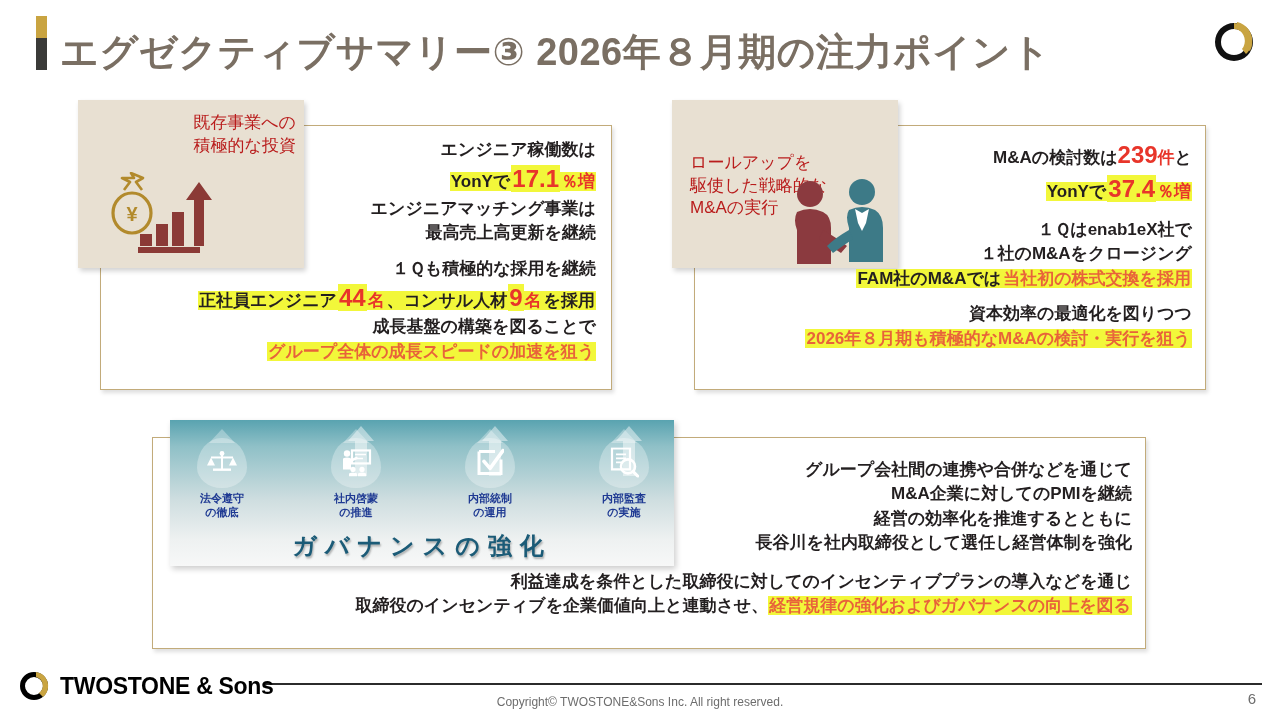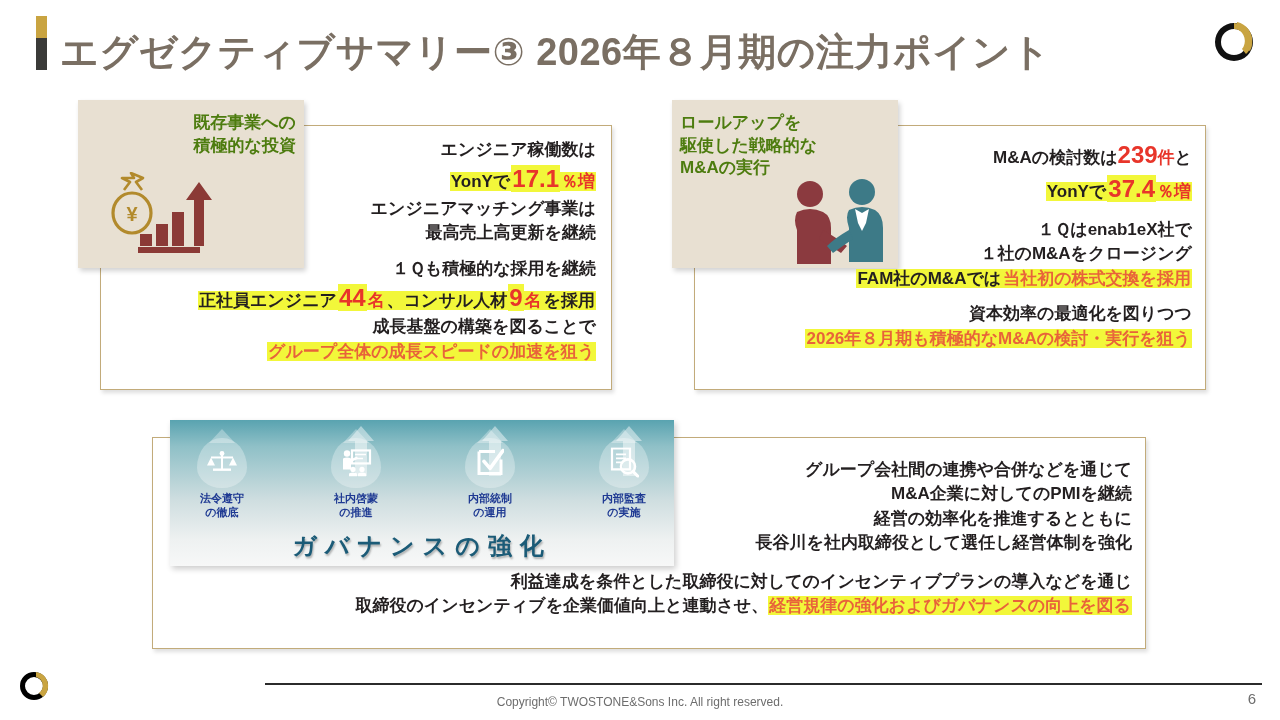--- a/index.html
+++ b/index.html
@@ -38,24 +38,24 @@
   
   .label-box{
     position:absolute;
     background:#e8e0d2;
     box-sizing:border-box;
     box-shadow:2px 3px 5px rgba(0,0,0,.18);
     overflow:hidden;
   }
   .label-box .lbl-text{
     position:absolute;left:0;right:8px;top:12px;
-    color:#4d7c0f;font-weight:bold;font-size:17px;line-height:1.33;
+    color:#b91c1c;font-weight:normal;font-size:17px;line-height:1.33;
   }
   .lbl-right{text-align:right;}
-  .lbl-left{text-align:left;padding-left:8px;}
+  .lbl-left{text-align:left;padding-left:18px;margin-top:40px;}
 
   
   .txt{
     position:absolute;
     font-size:17px;line-height:1.43;color:#231f20;
     font-weight:bold;
     white-space:nowrap;
   }
   .txt .line{display:block;}
   .r-align{text-align:right;}
@@ -294,17 +294,18 @@
       <span class="line"><span>利益達成を条件とした取締役に対してのインセンティブプランの導入などを通じ</span></span>
       <span class="line"><span>取締役のインセンティブを企業価値向上と連動させ、</span><span class="hl orange">経営規律の強化およびガバナンスの向上を図る</span></span>
     </div>
 
   <div class="footer-rule"></div>
   <div class="footer-logo">
     <svg width="34" height="32" viewBox="0 0 34 32">
       <path d="M16 2 A14 14 0 1 0 16 30 A14 14 0 0 0 16 2 Z M16 7 A9 9 0 1 1 16 25 A9 9 0 1 1 16 7 Z" fill="#000000"></path>
       <path d="M18 2 A14 14 0 0 1 30 18 A14 14 0 0 1 25 27 L21 23 A9 9 0 0 0 18 7 Z" fill="#c9a441"></path>
     </svg>
+    <div class="logo-word">TWOSTONE &amp; Sons</div>
   </div>
   <div class="copyright">Copyright© TWOSTONE&amp;Sons Inc. All right reserved.</div>
   <div class="page-no">6</div>
 
 </div>
 
 </body></html>

